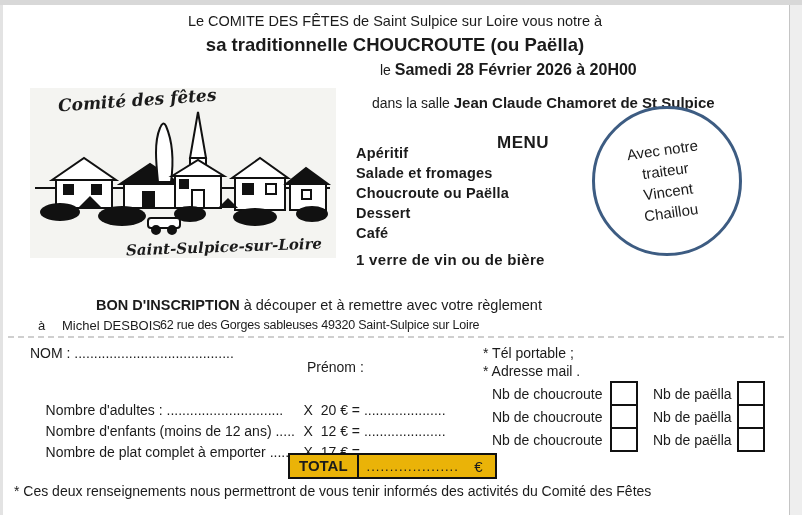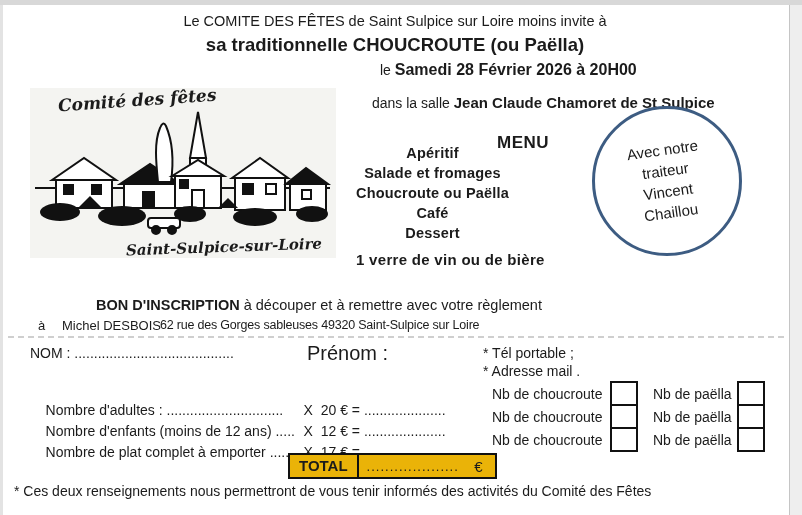--- a/index.html
+++ b/index.html
@@ -31,42 +31,42 @@
   .logo { position:absolute; left:30px; top:88px; width:306px; height:170px; background:#f4f4f1; }
   .logo-top { position:absolute; left:28px; top:2px; font-family:"DejaVu Serif", serif;
               font-style:italic; font-weight:bold; font-size:17px; transform:rotate(-4deg); }
   .logo-bottom { position:absolute; right:14px; bottom:2px; font-family:"DejaVu Serif", serif;
                  font-style:italic; font-weight:bold; font-size:15px; transform:rotate(-2deg); }
   .logo svg { position:absolute; left:0; top:18px; }
 
   
   .menu-title { position:absolute; left:497px; top:121px; font-size:17px; font-weight:bold; letter-spacing:0.5px;margin-top:12px; }
   .menu-list  { position:absolute; left:356px; top:143px; font-size:14.5px; font-weight:bold; letter-spacing:0.2px; }
-  .menu-list .mi { height:20px; line-height:20px;text-align:center; }
+  .menu-list .mi { height:20px; line-height:20px; }
   .menu-extra { position:absolute; left:356px; top:251px; font-size:15px; font-weight:bold; letter-spacing:0.3px; }
 
   
   .badge { position:absolute; left:592px; top:106px; width:150px; height:150px;
            border:3px solid #3d5c82; border-radius:50%; box-sizing:border-box;
            display:flex; align-items:center; justify-content:center; }
   .badge-text { transform:rotate(-8deg); text-align:center; font-size:15px; line-height:21px; }
 
   
   .bon-line { position:absolute; left:0; top:297px; width:638px; text-align:center; font-size:14.5px; }
   .addr-a       { position:absolute; left:38px;  top:318px; font-size:13px; }
   .addr-name    { position:absolute; left:62px;  top:318px; font-size:13px; }
   .addr-street  { position:absolute; left:160px; top:318px; font-size:12.5px; letter-spacing:-0.2px; }
   .addr-deadline{ position:absolute; left:468px; top:315px; font-size:14.5px; font-weight:bold;
                   text-decoration:underline; text-underline-offset:3px; }
 
   .cutline { position:absolute; left:8px; top:336px; width:776px; border-top:2px dashed #cfcfcf; }
 
   
   .nom-label    { position:absolute; left:30px;  top:345px; font-size:14px; white-space:pre; }
-  .prenom-label { position:absolute; left:307px; top:342px; font-size:20px; }
+  .prenom-label { position:absolute; left:307px; top:359px; font-size:14px; }
   .tel-label    { position:absolute; left:483px; top:345px; font-size:14px; }
   .mail-label   { position:absolute; left:483px; top:363px; font-size:14px; }
 
   .frm-row { position:absolute; left:30px; font-size:14px; white-space:pre; }
   .frm-row .frm-label { display:inline-block; width:258px; white-space:pre; overflow:hidden; vertical-align:top; }
   .frm-row .frm-price { white-space:pre; }
   .frm-row0 { top:386px; } .frm-row1 { top:407px; } .frm-row2 { top:428px; }
 
   .cnt-row { position:absolute; left:492px; height:25px; display:flex; align-items:center; font-size:14px; }
   .cnt-row0 { top:381px; } .cnt-row1 { top:404px; } .cnt-row2 { top:427px; }
@@ -87,21 +87,21 @@
 </head>
 <body>
 
 <div class="page">
 
   <div class="edge-top"></div>
   <div class="edge-left"></div>
   <div class="edge-right-line"></div>
   <div class="edge-right-fill"></div>
 
-  <div class="line1">Le COMITE DES FÊTES de Saint Sulpice sur Loire moins invite à</div>
+  <div class="line1">Le COMITE DES FÊTES de Saint Sulpice sur Loire vous notre à</div>
   <div class="line2">sa traditionnelle CHOUCROUTE (ou Paëlla)</div>
   <div class="line3"><span>le </span><b>Samedi 28 Février 2026 à 20H00</b></div>
   <div class="line4"><span>dans la salle </span><b>Jean Claude Chamoret de St Sulpice</b></div>
 
   <div class="logo">
     <svg width="306" height="135" viewBox="0 0 306 135">
       <g stroke="#111" stroke-width="2" fill="none">
         <path d="M5 82 H300"></path>
 
         <polygon points="22,74 54,52 86,74" fill="#fff"></polygon>
@@ -150,22 +150,22 @@
     </svg>
     <div class="logo-top">Comité des fêtes</div>
     <div class="logo-bottom">Saint-Sulpice-sur-Loire</div>
   </div>
 
   <div class="menu-title">MENU</div>
   <div class="menu-list">
     <div class="mi">Apéritif</div>
     <div class="mi">Salade et fromages</div>
     <div class="mi">Choucroute ou Paëlla</div>
+    <div class="mi">Dessert</div>
     <div class="mi">Café</div>
-    <div class="mi">Dessert</div>
   </div>
   <div class="menu-extra">1 verre de vin ou de bière</div>
 
   <div class="badge" style="border-color: rgb(61, 92, 130);">
     <div class="badge-text">
       <div>Avec notre</div>
       <div>traiteur</div>
       <div>Vincent</div>
       <div>Chaillou</div>
     </div>

